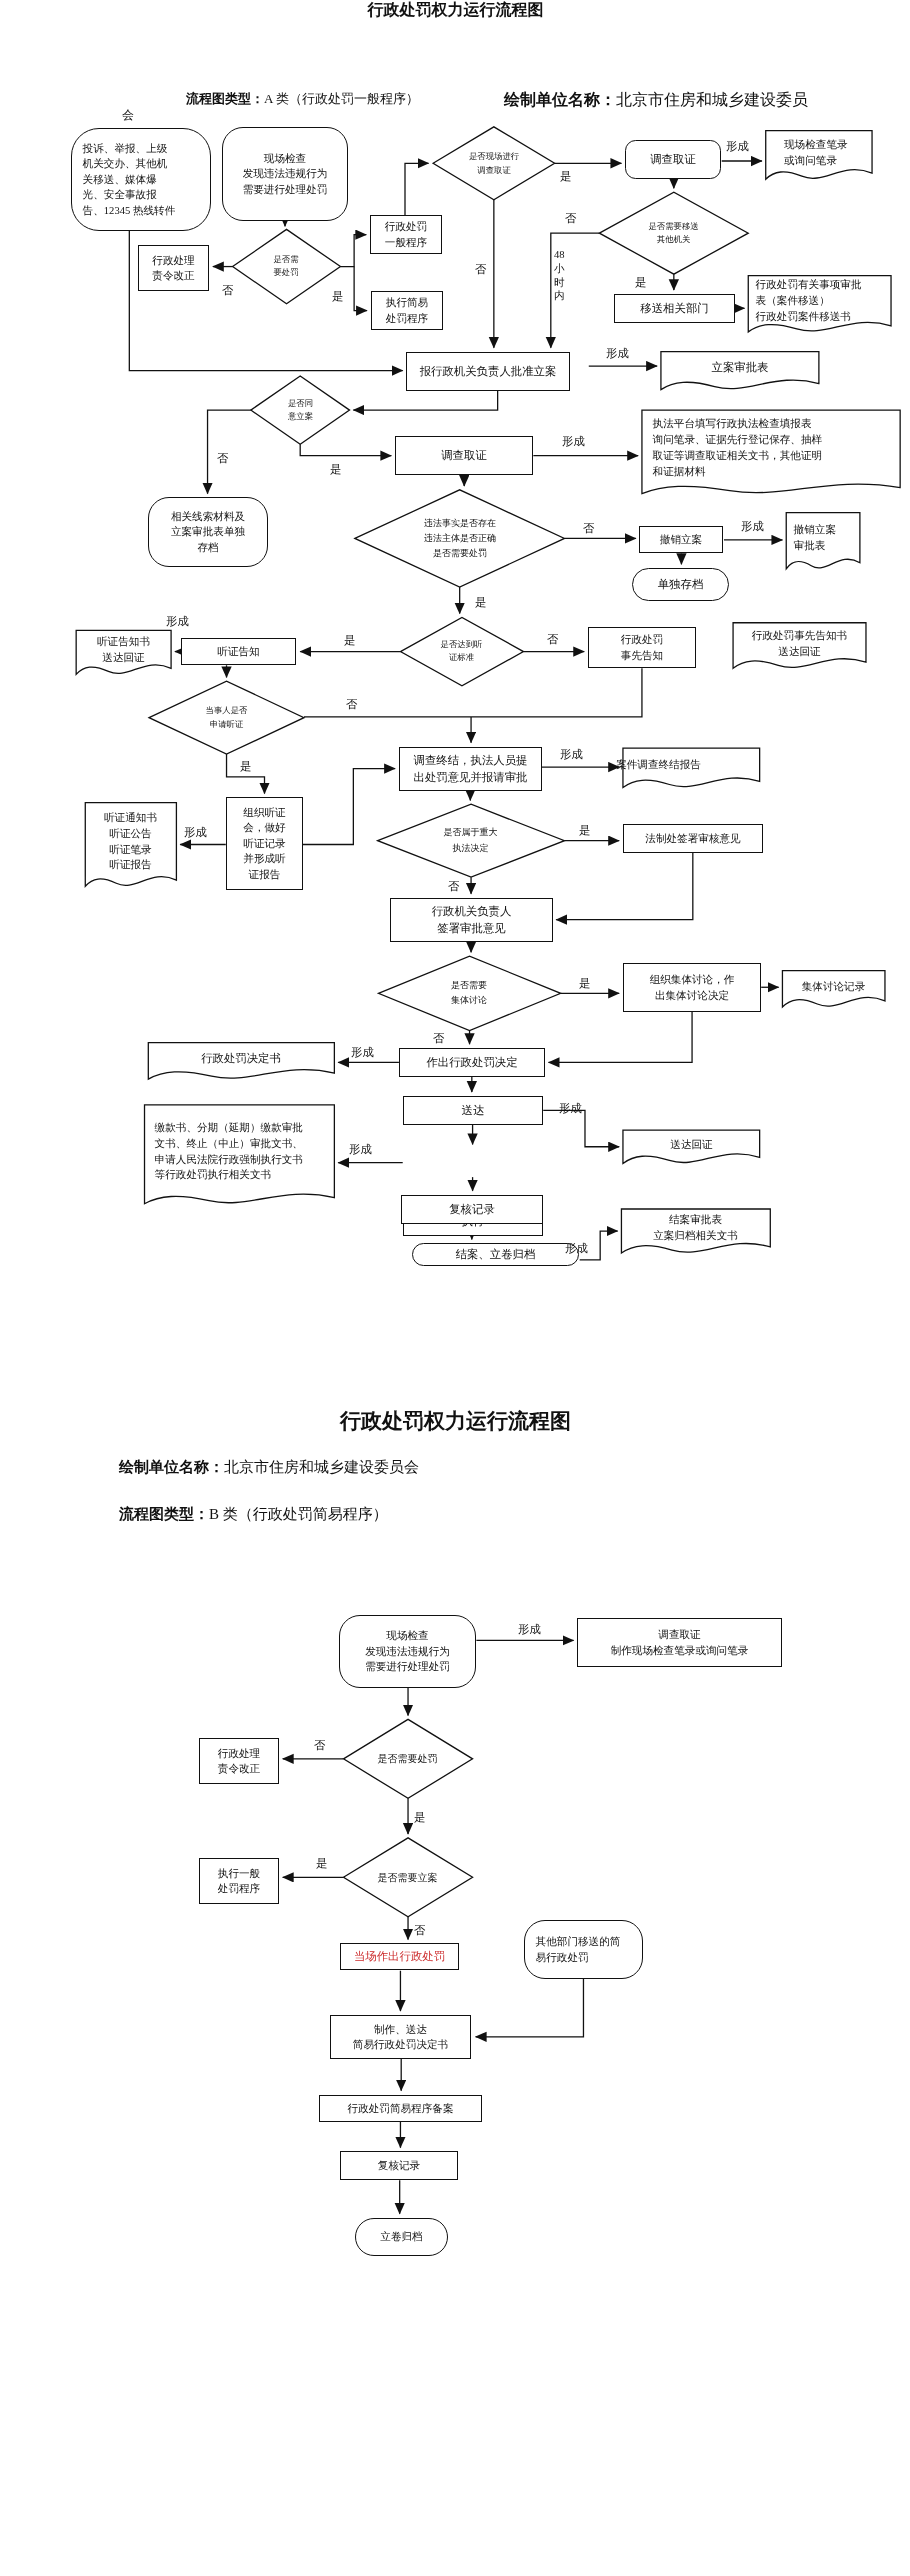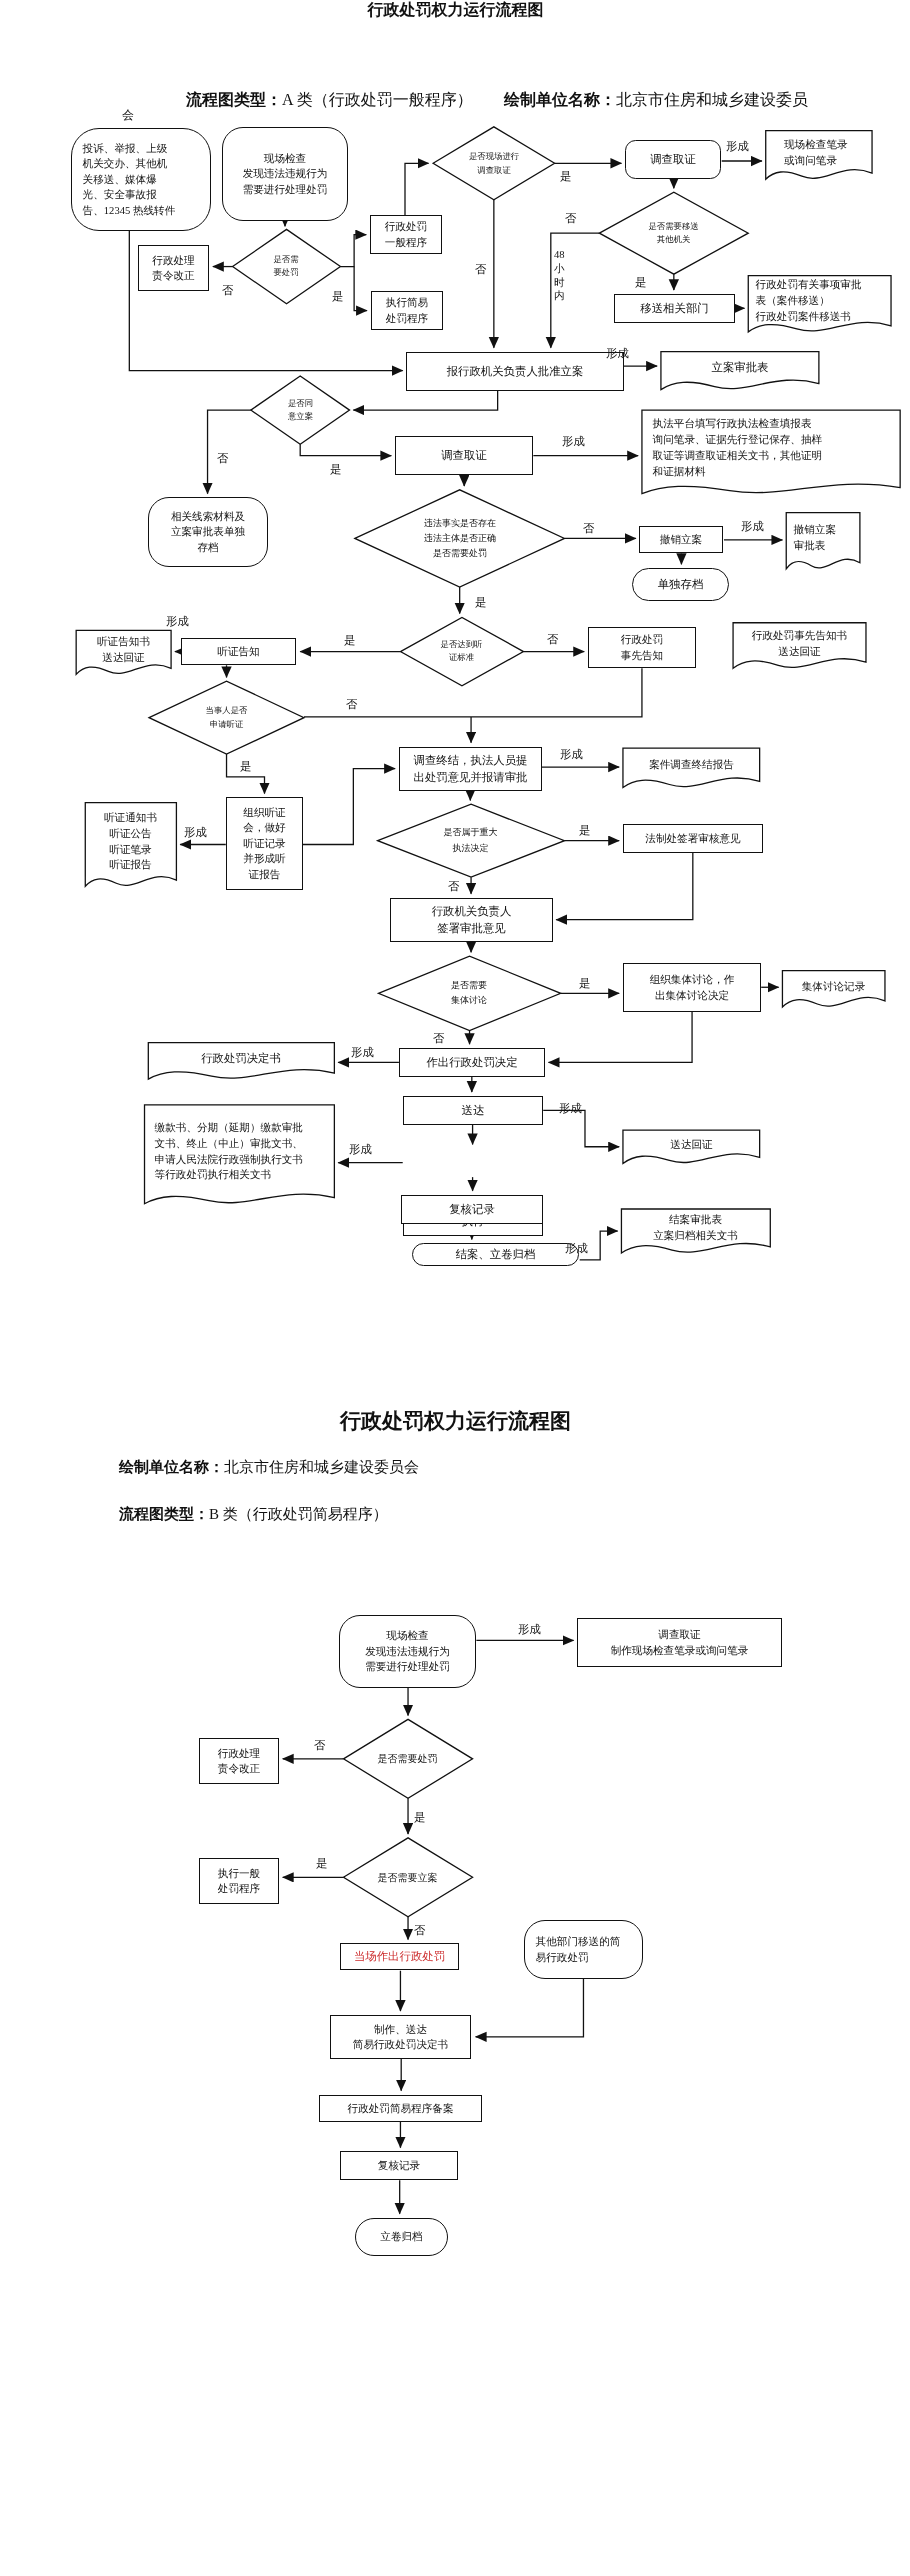--- a/index.html
+++ b/index.html
@@ -124,21 +124,21 @@
     <path d="M452 2472 H372" marker-end="url(#arr)"></path>
     <path d="M537 2524 V2554" marker-end="url(#arr)"></path>
     <path d="M527 2595 V2648" marker-end="url(#arr)"></path>
     <path d="M768 2606 V2682 H626" marker-end="url(#arr)"></path>
     <path d="M528 2711 V2753" marker-end="url(#arr)"></path>
     <path d="M527 2794 V2828" marker-end="url(#arr)"></path>
     <path d="M526 2871 V2915" marker-end="url(#arr)"></path>
   </svg>
 
   <div class="hdr b" style="left:0;top:86;width:911px;text-align:center;font-size:16px;">行政处罚权力运行流程图</div>
-  <div class="hdr" style="left:245;left:186px;top:90px;font-size:16px;">
+  <div class="hdr" style="left:245;left:186px;top:90px;font-size:13px;">
     <span class="b">流程图类型：</span><span>A 类（行政处罚一般程序）</span>
   </div>
   <div class="hdr" style="left:504px;top:90px;font-size:16px;">
     <span class="b">绘制单位名称：</span><span>北京市住房和城乡建设委员</span>
   </div>
   <div class="hdr" style="left:122px;top:107px;font-size:12px;">会</div>
 
   <div class="box round f14 tl" style="left:71px;top:128px;width:140px;height:103px;padding:0 10.6px;border-radius:28px;">投诉、举报、上级
 机关交办、其他机
 关移送、媒体爆
@@ -148,21 +148,21 @@
 发现违法违规行为
 需要进行处理处罚</div>
   <div class="box round2 f15" style="left:625px;top:140px;width:96px;height:39px;">调查取证</div>
   <div class="box f15" style="left:614px;top:294px;width:121px;height:29px;">移送相关部门</div>
   <div class="box f14" style="left:138px;top:245px;width:71px;height:46px;">行政处理
 责令改正</div>
   <div class="box f14" style="left:370px;top:215px;width:72px;height:39px;">行政处罚
 一般程序</div>
   <div class="box f14" style="left:371px;top:291px;width:72px;height:39px;">执行简易
 处罚程序</div>
-  <div class="box f15" style="left:406px;top:352px;width:218px;height:39px;">报行政机关负责人批准立案</div>
+  <div class="box f15" style="left:406px;top:352px;width:164px;height:39px;">报行政机关负责人批准立案</div>
   <div class="box round f14" style="left:148px;top:497px;width:120px;height:70px;">相关线索材料及
 立案审批表单独
 存档</div>
   <div class="box f15" style="left:395px;top:436px;width:138px;height:39px;">调查取证</div>
   <div class="box f14" style="left:639px;top:526px;width:84px;height:27px;">撤销立案</div>
   <div class="box stadium f15" style="left:632px;top:568px;width:97px;height:33px;">单独存档</div>
   <div class="box f14" style="left:181px;top:638px;width:115px;height:27px;">听证告知</div>
   <div class="box f14" style="left:588px;top:627px;width:108px;height:41px;">行政处罚
 事先告知</div>
   <div class="box f14" style="left:226px;top:797px;width:77px;height:93px;">组织听证
@@ -216,21 +216,21 @@
   <div class="dtext f14 tl" style="left:786px;top:513px;width:74px;height:49px;padding-left:7.6px;">撤销立案
 审批表</div>
   <div class="dtext f14" style="left:76px;top:630px;width:95px;height:39px;">听证告知书
 送达回证</div>
   <div class="dtext f14" style="left:733px;top:623px;width:133px;height:41px;">行政处罚事先告知书
 送达回证</div>
   <div class="dtext f14" style="left:85px;top:803px;width:91px;height:77px;">听证通知书
 听证公告
 听证笔录
 听证报告</div>
-  <div class="dtext f14" style="left:623px;top:748px;width:137px;height:33px;">案件调查终结报告</div>
+  <div class="dtext f14" style="left:590px;top:748px;width:137px;height:33px;">案件调查终结报告</div>
   <div class="dtext f14" style="left:782px;top:971px;width:103px;height:32px;">集体讨论记录</div>
   <div class="dtext f15" style="left:148px;top:1043px;width:186px;height:32px;">行政处罚决定书</div>
   <div class="dtext f14" style="left:623px;top:1130px;width:137px;height:29px;">送达回证</div>
   <div class="dtext f14 tl" style="left:144px;top:1105px;width:190px;height:93px;padding-left:10.6px;">缴款书、分期（延期）缴款审批
 文书、终止（中止）审批文书、
 申请人民法院行政强制执行文书
 等行政处罚执行相关文书</div>
   <div class="dtext f14" style="left:621px;top:1209px;width:149px;height:38px;">结案审批表
 立案归档相关文书</div>
 

